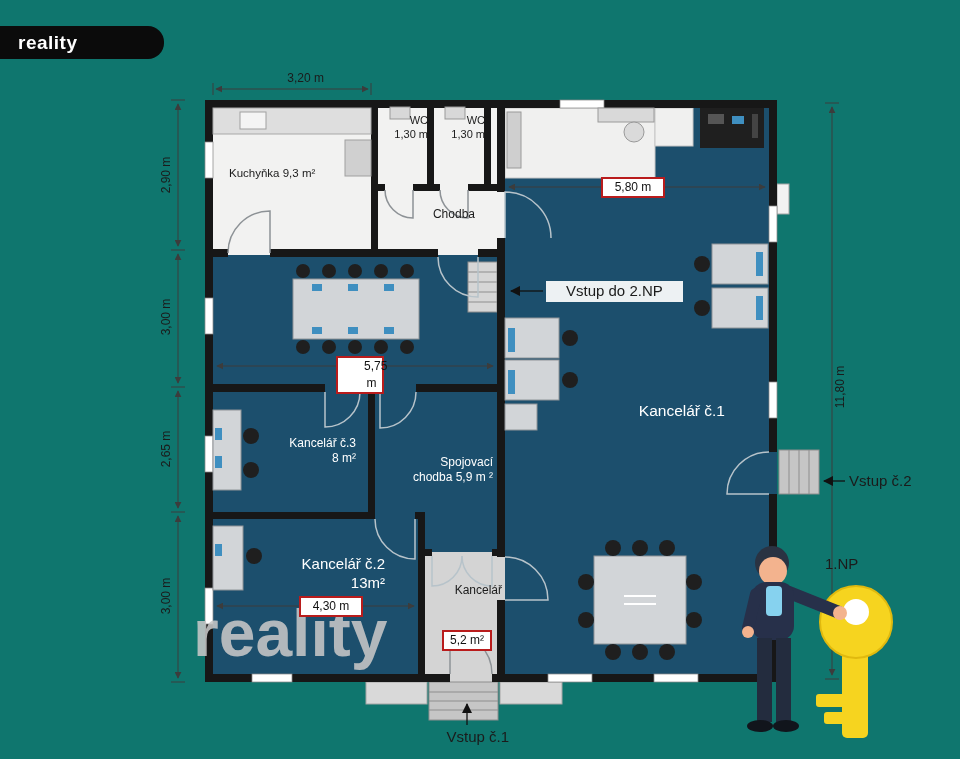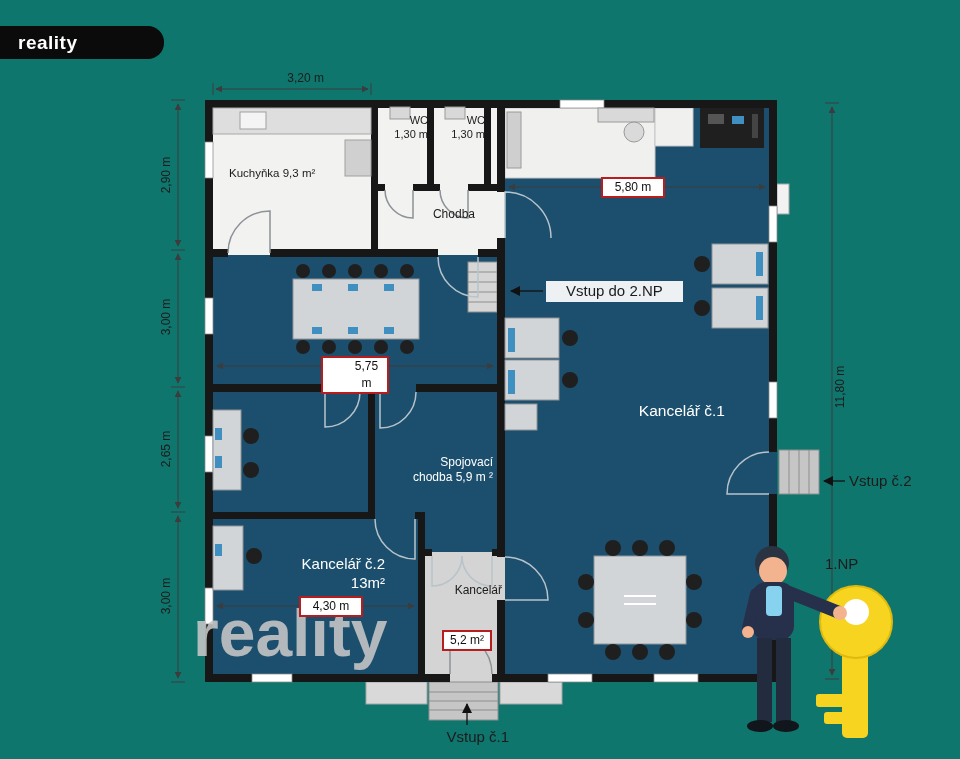--- a/index.html
+++ b/index.html
@@ -33,21 +33,21 @@
   #lbl-k3       { left:246px; top:436px; width:110px; font-size:12px; }
   #lbl-spojovaci{ left:383px; top:455px; width:110px; font-size:12px; }
   #lbl-k2       { left:250px; top:555px; width:135px; font-size:15px; }
   #lbl-predsin  { left:424px; top:583px; width:78px;  font-size:12px; }
   #lbl-vstup2np { left:546px; top:281px; font-size:15px; background:rgba(255,255,255,.92); padding:1px 20px; }
   #lbl-vstup2   { left:849px; top:472px; font-size:15px; }
   #lbl-vstup1   { left:427px; top:728px; width:82px; font-size:15px; }
   #lbl-np       { left:825px; top:555px; font-size:15px; }
 
   #pill-580 { left:601px; top:177px; width:64px; }
-  #pill-575 { left:321px; top:356px; width:68px;padding-left:26px; }
+  #pill-575 { left:336px; top:356px; width:48px;padding-left:26px; }
   #pill-430 { left:299px; top:596px; width:64px; }
   #pill-52  { left:442px; top:630px; width:50px; }
 
   #dim-top    { left:258px; top:71px; width:66px; font-size:12px; }
   #dim-left-1 { left:134px; top:168px; }
   #dim-left-2 { left:134px; top:310px; }
   #dim-left-3 { left:134px; top:442px; }
   #dim-left-4 { left:134px; top:589px; }
   #dim-right  { left:808px; top:380px; }
 </style>
@@ -310,20 +310,24 @@
     <div>WC</div>
     <div>1,30 m</div>
   </div>
 
   <div id="lbl-chodba" class="lbl center">Chodba</div>
 
   <div id="lbl-k1" class="lbl center white">
     <div>Kancelář č.1</div>
   </div>
 
+  <div id="lbl-k3" class="lbl center white">
+    <div>Kancelář č.3</div>
+    <div>8 m²</div>
+  </div>
 
   <div id="lbl-spojovaci" class="lbl center white">
     <div>Spojovací</div>
     <div>chodba 5,9 m ²</div>
   </div>
 
   <div id="lbl-k2" class="lbl center white">
     <div>Kancelář č.2</div>
     <div>13m²</div>
   </div>

